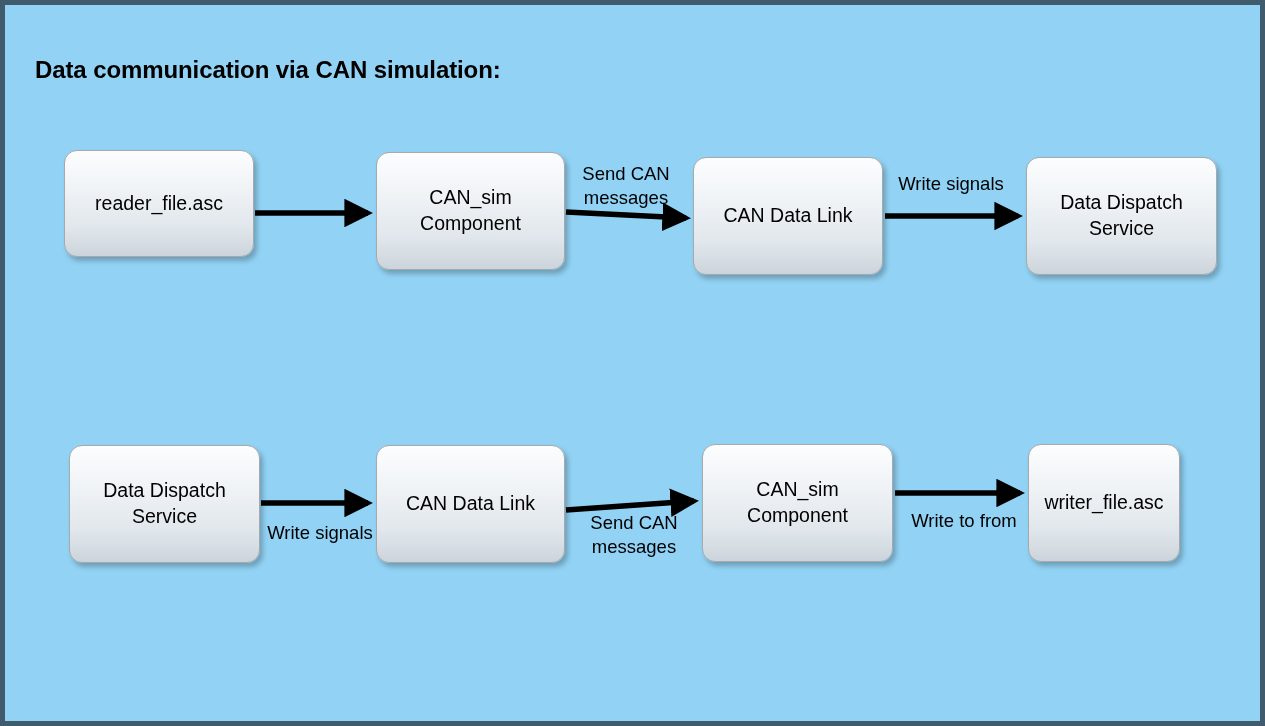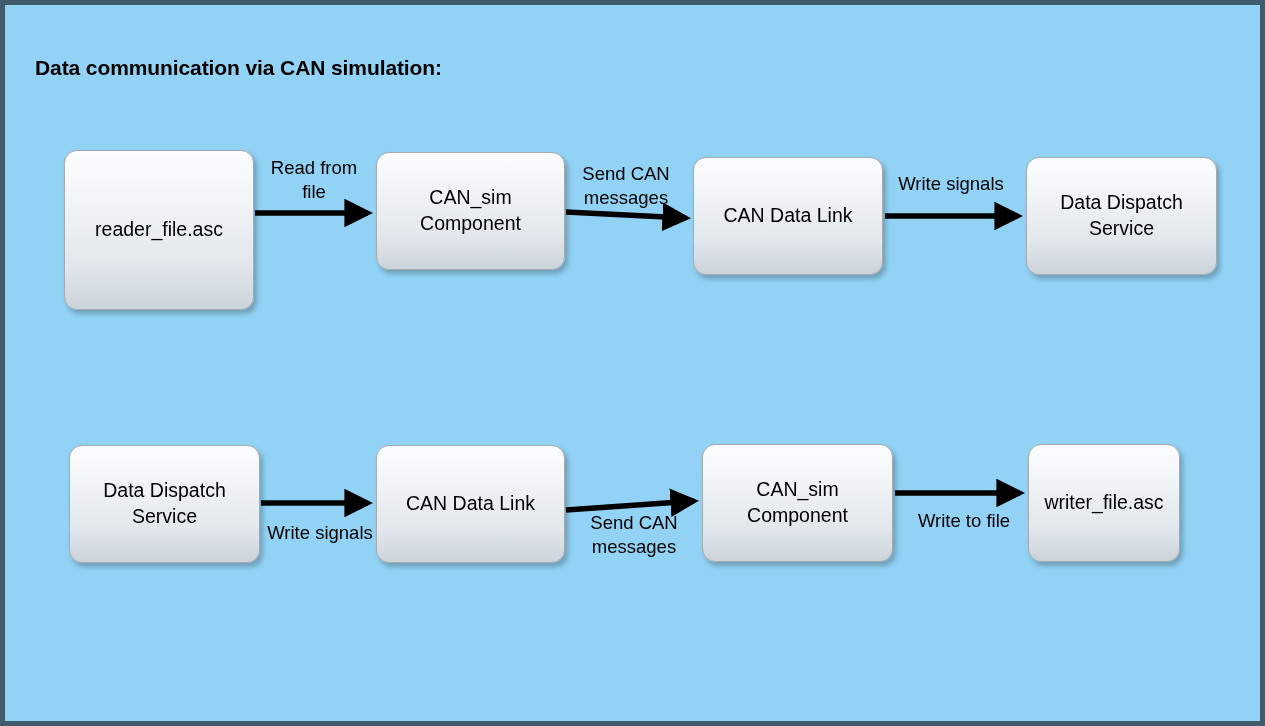--- a/index.html
+++ b/index.html
@@ -19,21 +19,21 @@
     box-sizing: border-box;
     background: #92d3f5;
     border: 5px solid #3f5b6c;
     overflow: hidden;
   }
 
   #diagram-title {
     position: absolute;
     left: 30px;
     top: 51px;
-    font-size: 21px;
+    font-size: 24px;
     font-weight: bold;
     color: #000000;
     letter-spacing: -0.1px;
     white-space: nowrap;
   }
 
   
   .node {
     position: absolute;
     box-sizing: border-box;
@@ -77,21 +77,21 @@
     pointer-events: none;
   }
 </style>
 </head>
 <body>
 
 <div id="canvas">
 
   <div id="diagram-title">Data communication via CAN simulation:</div>
 
-  <div class="node" style="left:59px; top:145px; width:190px; height:160px;">
+  <div class="node" style="left:59px; top:145px; width:190px; height:107px;">
     <span class="node-label">reader_file.asc</span>
   </div>
 
   <div class="node" style="left:371px; top:147px; width:189px; height:118px;">
     <span class="node-label">CAN_sim
 Component</span>
   </div>
 
   <div class="node" style="left:688px; top:152px; width:190px; height:118px;">
     <span class="node-label">CAN Data Link</span>
@@ -129,28 +129,26 @@
 
     <line x1="250" y1="208" x2="363" y2="208" stroke="#000000" stroke-width="5.5" marker-end="url(#ah)"></line>
     <line x1="561" y1="207" x2="681" y2="213" stroke="#000000" stroke-width="5.5" marker-end="url(#ah)"></line>
     <line x1="880" y1="211" x2="1013" y2="211" stroke="#000000" stroke-width="5.5" marker-end="url(#ah)"></line>
 
     <line x1="256" y1="498" x2="363" y2="498" stroke="#000000" stroke-width="5.5" marker-end="url(#ah)"></line>
     <line x1="561" y1="505" x2="689" y2="496" stroke="#000000" stroke-width="5.5" marker-end="url(#ah)"></line>
     <line x1="890" y1="488" x2="1015" y2="488" stroke="#000000" stroke-width="5.5" marker-end="url(#ah)"></line>
   </svg>
 
-  <div class="edge-label" style="left:254px; top:151px; width:110px;">Read from
-file</div>
 
   <div class="edge-label" style="left:565px; top:157px; width:112px;">Send CAN
 messages</div>
 
   <div class="edge-label" style="left:881px; top:167px; width:130px;">Write signals</div>
 
   <div class="edge-label" style="left:250px; top:516px; width:130px;">Write signals</div>
 
   <div class="edge-label" style="left:573px; top:506px; width:112px;">Send CAN
 messages</div>
 
-  <div class="edge-label" style="left:899px; top:504px; width:120px;">Write to file</div>
+  <div class="edge-label" style="left:899px; top:504px; width:120px;">Write to from</div>
 
 </div>
 
 </body></html>

